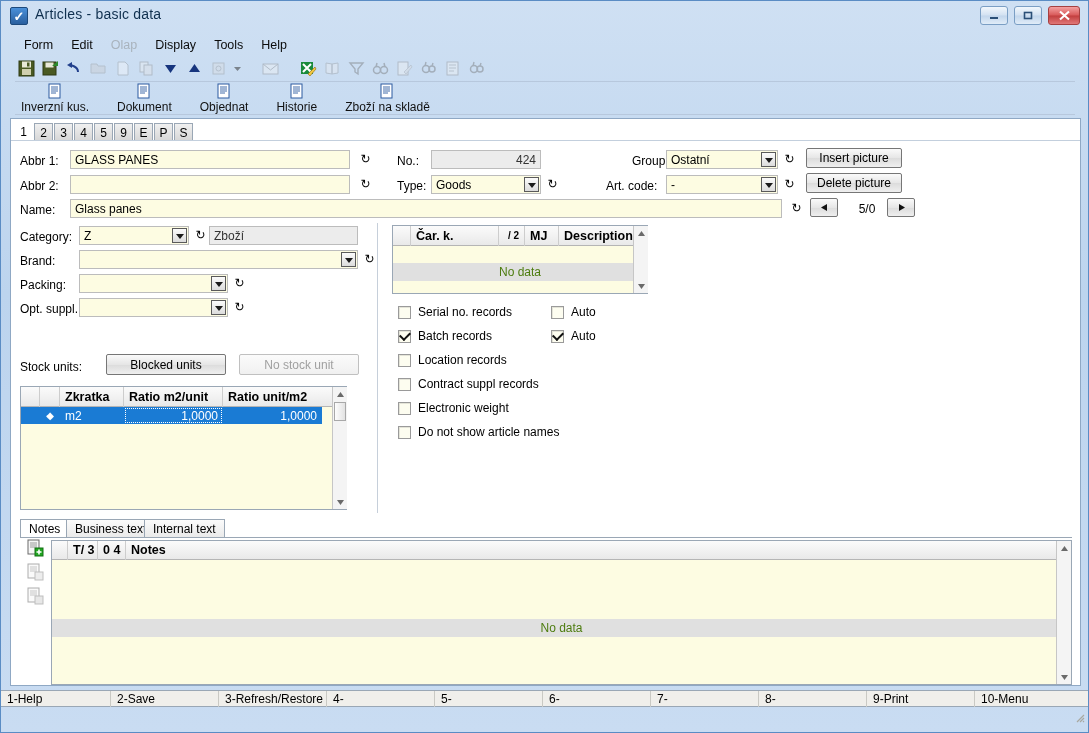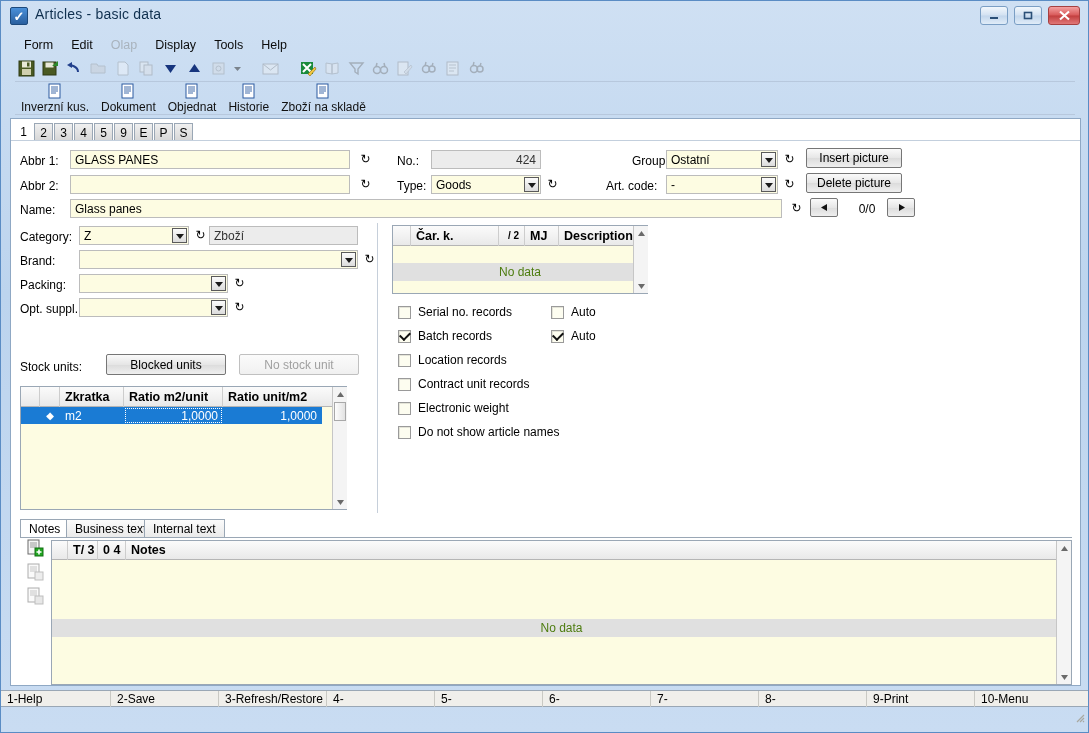--- a/index.html
+++ b/index.html
@@ -54,21 +54,21 @@
   
   #toolbar1 {
     position:absolute; left:14px; top:55px; width:1060px; height:26px;
     display:flex; align-items:center; gap:2px;
     border-bottom:1px solid #b7c8dd;
   }
   .tb-ico { width:22px; height:22px; display:flex; align-items:center; justify-content:center; }
   .tb-sep { width:12px; }
   #toolbar2 {
     position:absolute; left:14px; top:82px; width:1060px; height:32px;
-    display:flex; align-items:flex-start; gap:0px;
+    display:flex; align-items:flex-start; gap:16px;
     border-bottom:1px solid #b7c8dd;
   }
   .tb2-item {
     display:flex; flex-direction:column; align-items:center;
     padding:0 6px; font-size:12px; color:#111;
   }
   .doc-ico { width:16px; height:17px; }
 
   
   #client {
@@ -431,21 +431,21 @@
 
     <div class="lbl" style="left:9px; top:84px;">Name:</div>
     <div class="fld" style="left:59px; top:80px; width:712px;">Glass panes</div>
     <div class="undo" style="left:779px; top:82px;">↻</div>
 
     <div class="btn" style="left:799px; top:79px; width:28px; height:19px;">
       <svg width="9" height="9" viewBox="0 0 9 9">
           <path d="M7,1 L7,8 L1,4.5 Z" fill="#111"></path>
         </svg>
     </div>
-    <div class="lbl" style="left:836px; top:83px; width:40px; text-align:center;">0/0</div>
+    <div class="lbl" style="left:836px; top:83px; width:40px; text-align:center;">5/0</div>
     <div class="btn" style="left:876px; top:79px; width:28px; height:19px;">
       <svg width="9" height="9" viewBox="0 0 9 9">
           <path d="M2,1 L2,8 L8,4.5 Z" fill="#111"></path>
         </svg>
     </div>
 
     <div class="lbl" style="left:9px; top:111px;">Category:</div>
     <div class="fld" style="left:68px; top:107px; width:110px;">Z</div>
     <div class="ddbtn" style="left:161px; top:109px;">
       <svg width="8" height="6" viewBox="0 0 8 6">
@@ -524,21 +524,21 @@
       <span class="cbox checked"></span>
       <span>Auto</span>
     </div>
 
     <div class="cbrow" style="left:387px; top:234px;">
       <span class="cbox"></span>
       <span>Location records</span>
     </div>
     <div class="cbrow" style="left:387px; top:258px;">
       <span class="cbox"></span>
-      <span>Contract unit records</span>
+      <span>Contract suppl records</span>
     </div>
     <div class="cbrow" style="left:387px; top:282px;">
       <span class="cbox"></span>
       <span>Electronic weight</span>
     </div>
     <div class="cbrow" style="left:387px; top:306px;">
       <span class="cbox"></span>
       <span>Do not show article names</span>
     </div>
 

